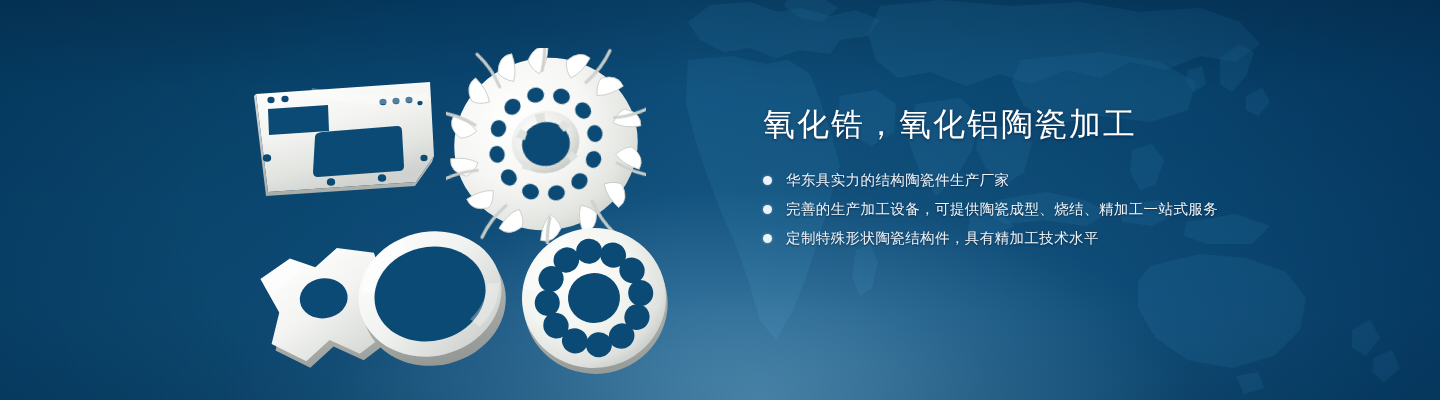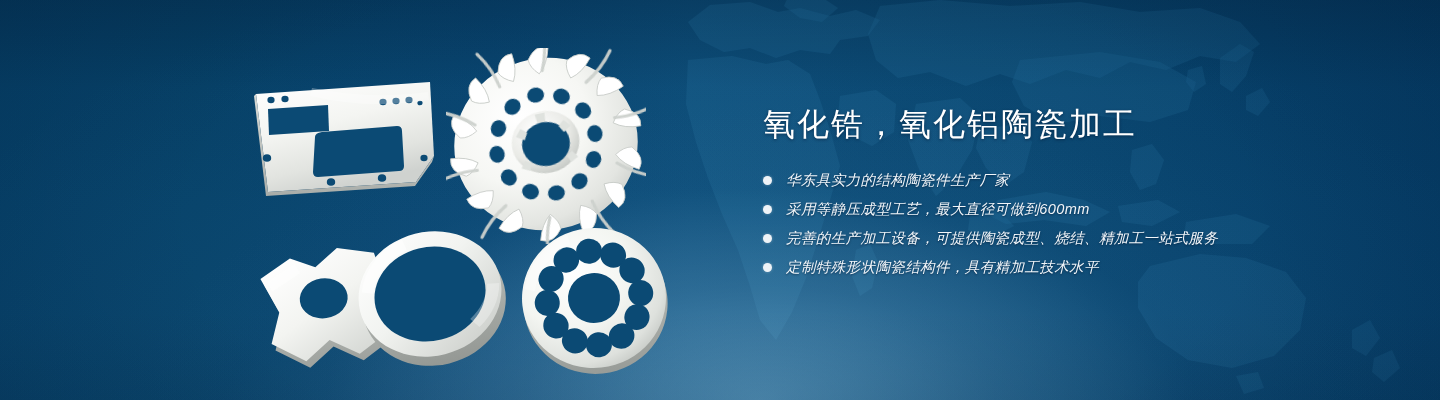--- a/index.html
+++ b/index.html
@@ -62,21 +62,20 @@
     letter-spacing:2px;
     font-weight:400;
     color:#ffffff;
     text-shadow:0 1px 3px rgba(0,20,45,0.55);
     white-space:nowrap;
   }
   .bullets{
     list-style:none;
     margin:26px 0 0 0;
     padding:0;
-    font-style:italic;
   }
   .bullets li{
     display:flex;
     align-items:center;
     margin:0 0 9px 0;
     font-size:14.5px;
     line-height:20px;
     color:#f2f6fa;
     letter-spacing:0.4px;
     text-shadow:0 1px 2px rgba(0,18,40,0.55);
@@ -354,24 +353,20 @@
 
     <h1 class="title">氧化锆，氧化铝陶瓷加工</h1>
 
     <ul class="bullets">
       <li>
         <span class="dot"></span>
         <span class="btxt">华东具实力的结构陶瓷件生产厂家</span>
       </li>
       <li>
         <span class="dot"></span>
-        <span class="btxt">采用等静压成型工艺，最大直径可做到600mm</span>
-      </li>
-      <li>
-        <span class="dot"></span>
         <span class="btxt">完善的生产加工设备，可提供陶瓷成型、烧结、精加工一站式服务</span>
       </li>
       <li>
         <span class="dot"></span>
         <span class="btxt">定制特殊形状陶瓷结构件，具有精加工技术水平</span>
       </li>
     </ul>
 
   </div>
 

